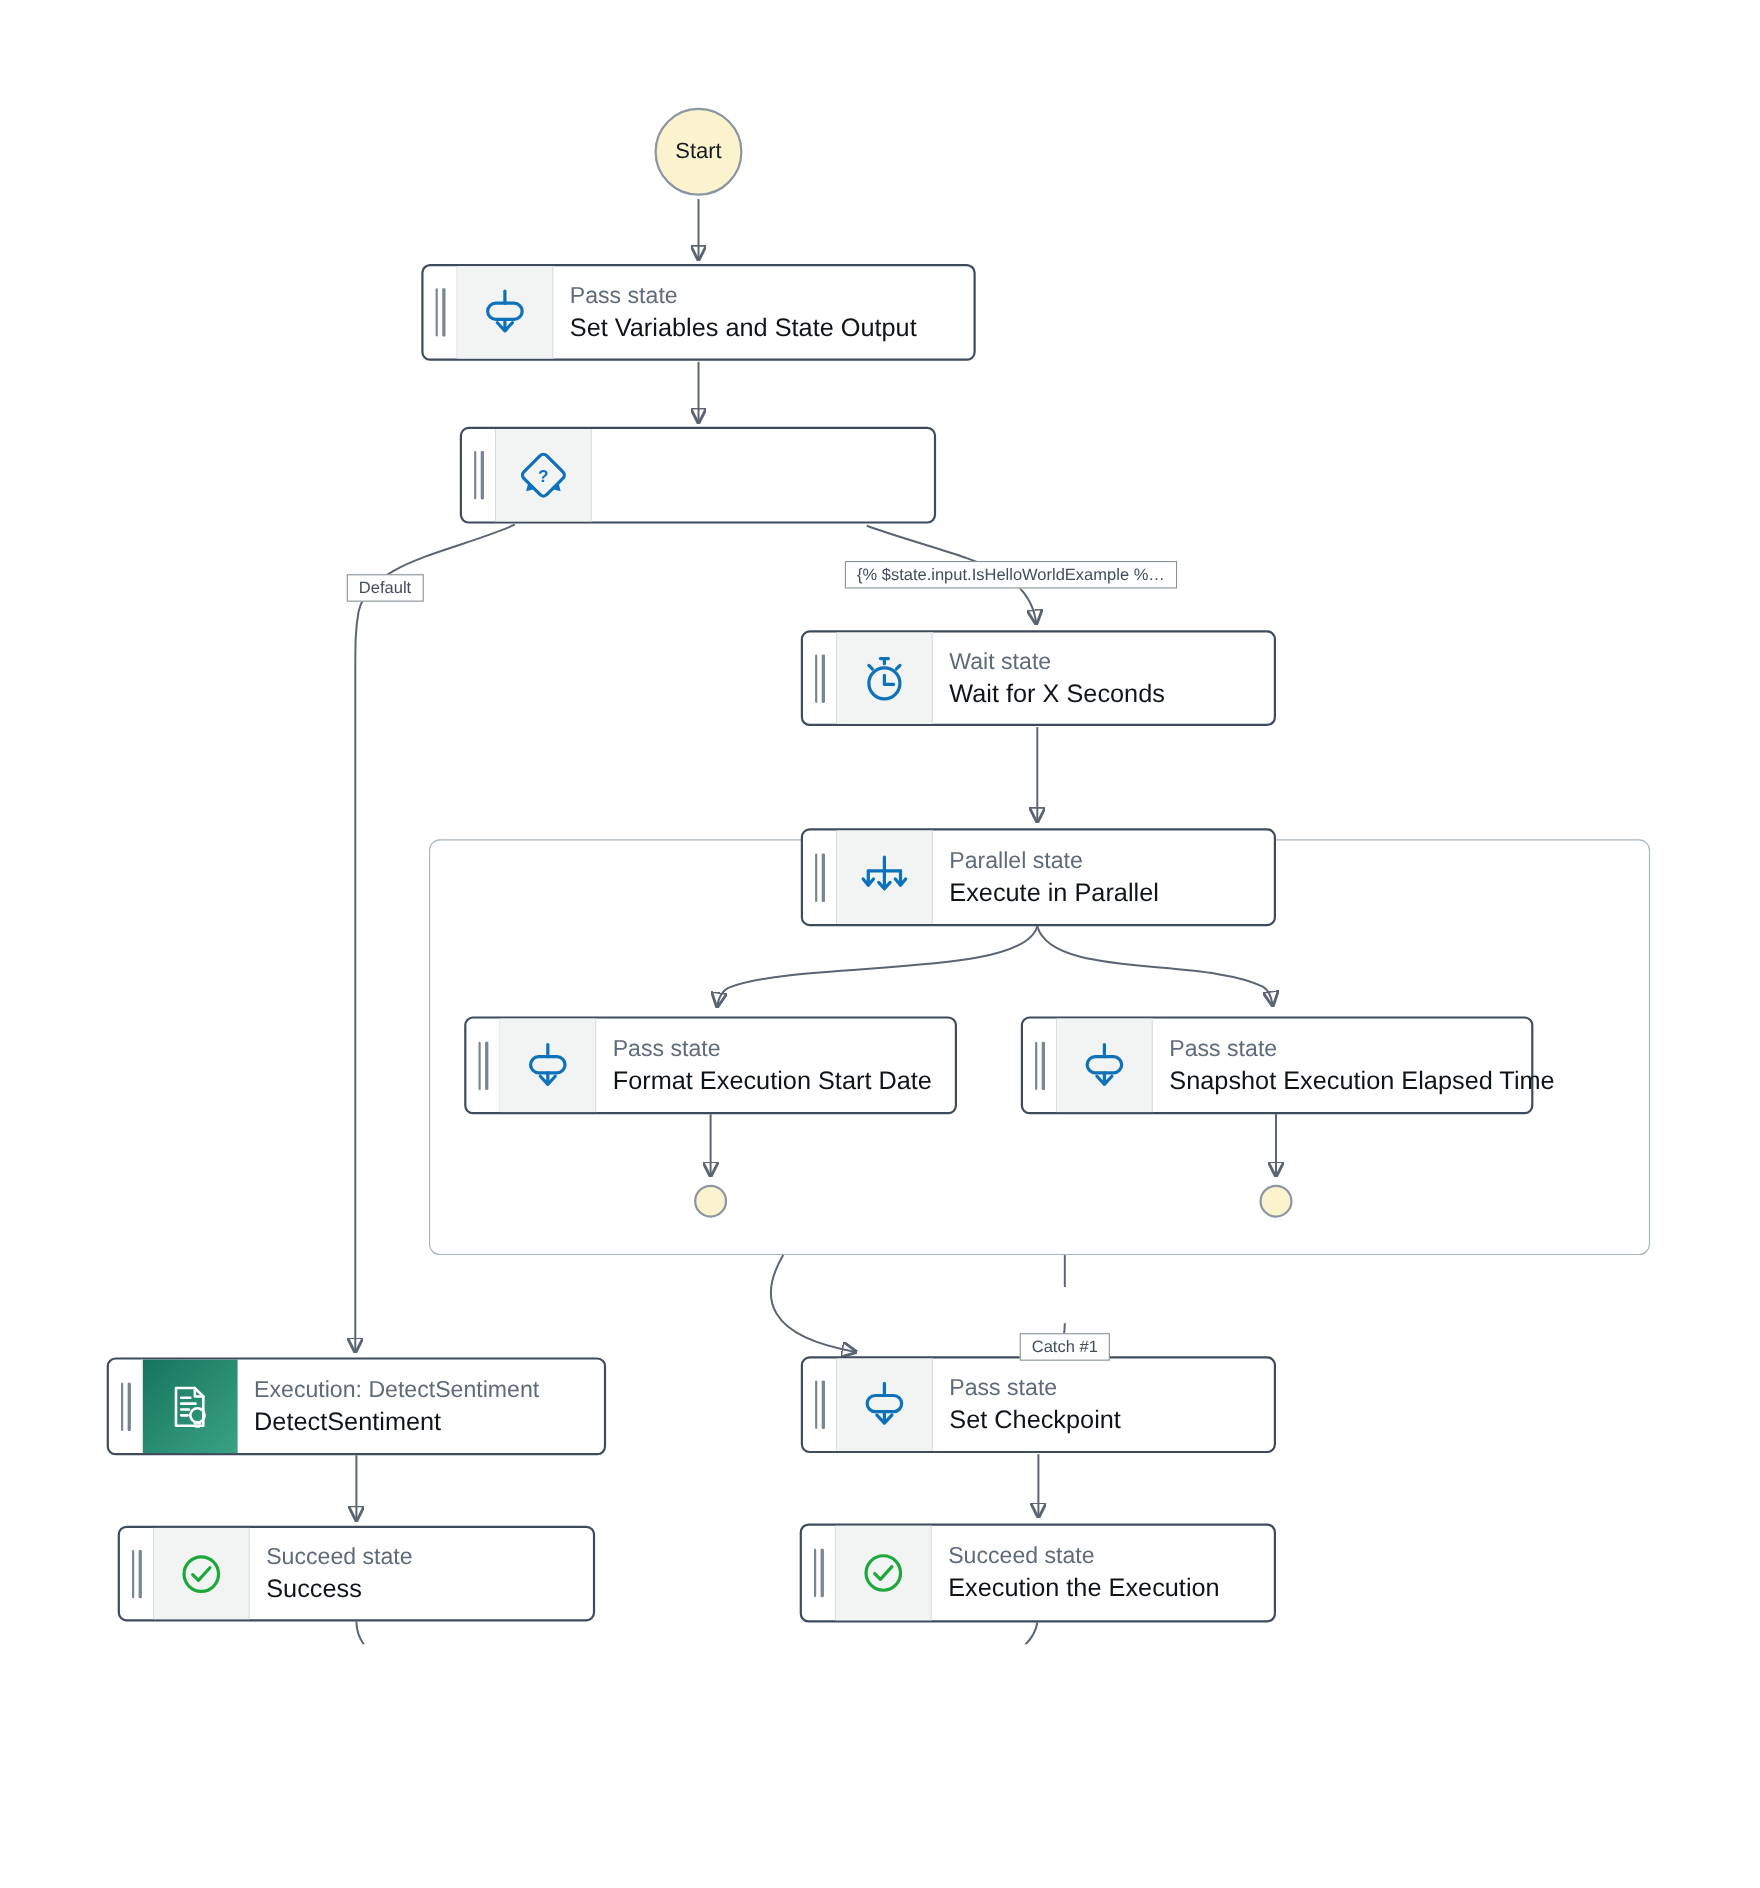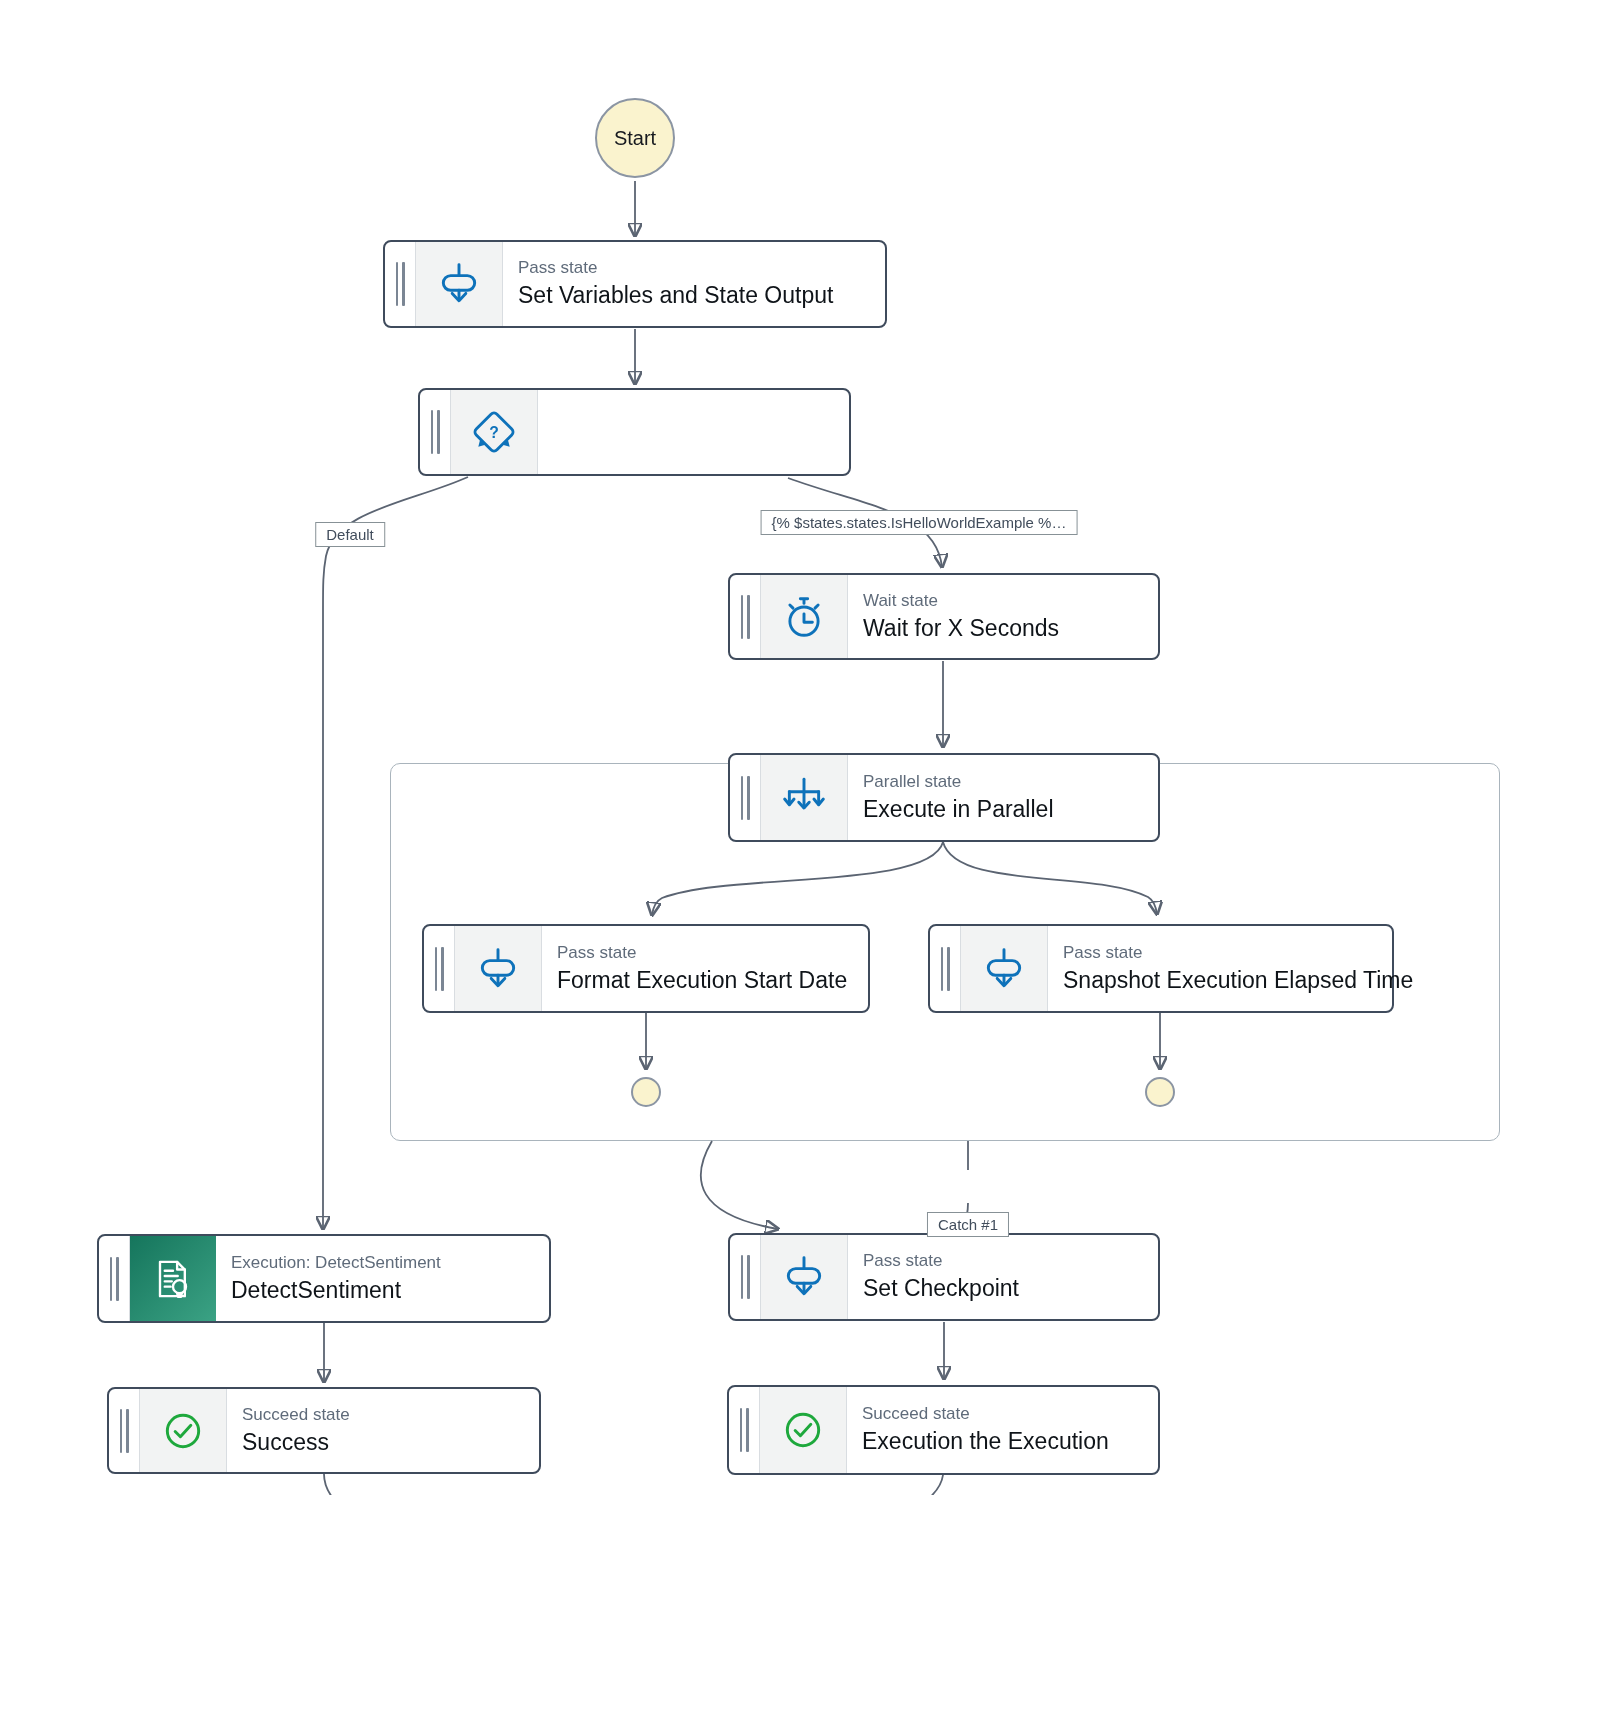--- a/index.html
+++ b/index.html
@@ -15,21 +15,21 @@
   .node{position:absolute;display:flex;background:#fff;border:2px solid #3f4b5c;border-radius:8px;
     box-sizing:border-box;align-items:stretch;z-index:3;}
   .handle{width:30px;display:flex;align-items:center;justify-content:center;gap:4px;
     border-right:1px solid #d9dde1;flex:none;cursor:grab;}
   .handle .bar{width:2.5px;height:44px;background:#7b8694;border-radius:1px;}
   .iconcell{width:86px;flex:none;display:flex;align-items:center;justify-content:center;
     background:#f2f3f3;border-right:1px solid #d9dde1;}
   .iconcell.green{background:linear-gradient(135deg,#15755c,#3ba284);border-right:none;}
   .textcell{flex:1;min-width:0;display:flex;flex-direction:column;justify-content:center;
     padding:0 15px;gap:4px;}
-  .ntype{font-size:17px;color:#5f6b7a;line-height:1.1;white-space:nowrap;}
+  .ntype{font-size:21px;color:#5f6b7a;line-height:1.1;white-space:nowrap;}
   .ntitle{font-size:23px;font-weight:500;color:#0f1419;line-height:1.15;white-space:nowrap;}
 
   .terminal{position:absolute;border-radius:50%;background:#faf3ce;border:2px solid #8b95a3;
     display:flex;align-items:center;justify-content:center;font-size:20px;color:#16191f;
     box-sizing:border-box;z-index:3;}
   #start{left:595px;top:98px;width:80px;height:80px;}
   #end{left:587px;top:1538px;width:80px;height:80px;}
   .dot{position:absolute;width:30px;height:30px;border-radius:50%;background:#faf3ce;
     border:2px solid #8b95a3;box-sizing:border-box;z-index:3;}
   #dot-left{left:631px;top:1077px;}
@@ -79,21 +79,21 @@
   <div class="terminal" id="start">
     <span>Start</span>
   </div>
   <div class="terminal" id="end">
     <span>End</span>
   </div>
   <div class="dot" id="dot-left"></div>
   <div class="dot" id="dot-right"></div>
 
   <div class="elabel" id="label-default">Default</div>
-  <div class="elabel" id="label-condition">{% $states.states.IsHelloWorldExample %…</div>
+  <div class="elabel" id="label-condition">{% $state.input.IsHelloWorldExample %…</div>
   <div class="elabel" id="label-catch">Catch #1</div>
 
   <div class="node" style="left:383px;top:240px;width:504px;height:88px">
     <div class="handle">
         <span class="bar"></span>
         <span class="bar"></span>
       </div>
     <div class="iconcell">
       <svg class="blue-icon" width="46" height="46" viewBox="0 0 44 44">
         <path d="M22 3.5 V14"></path>

